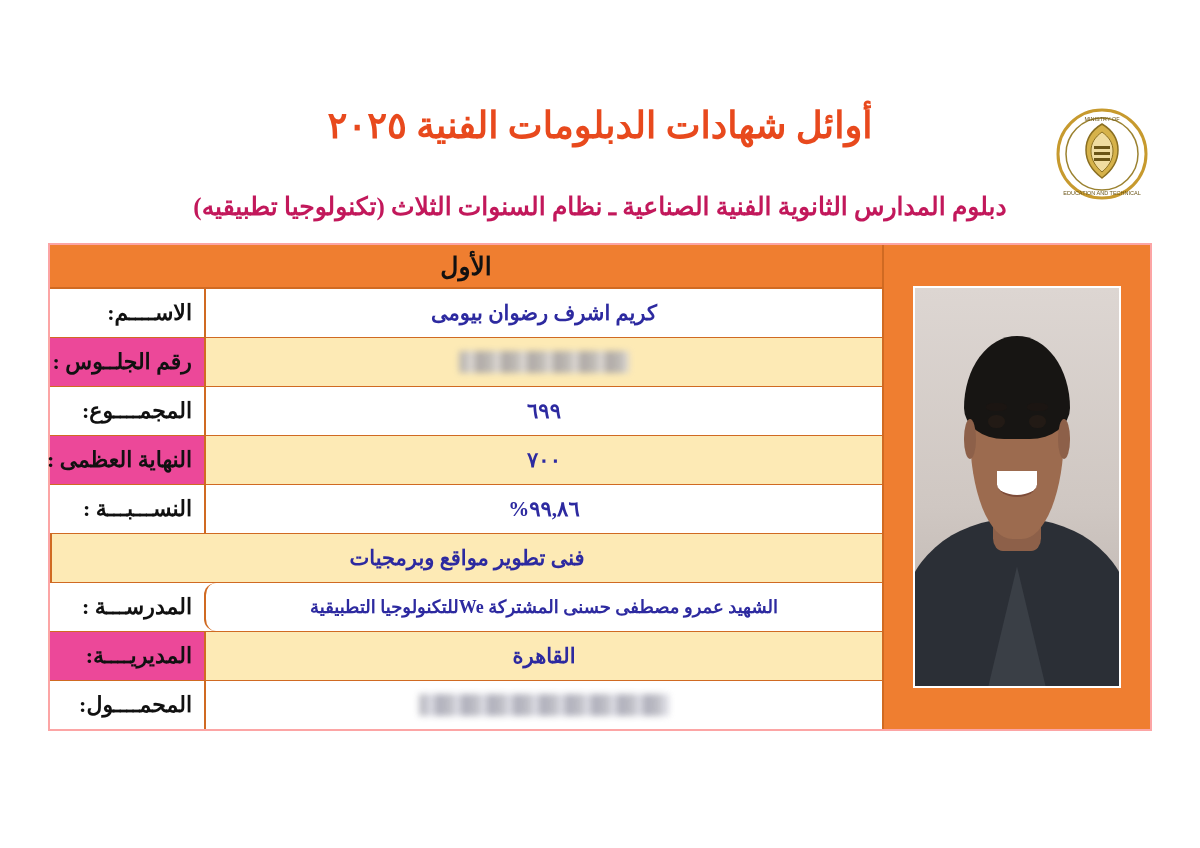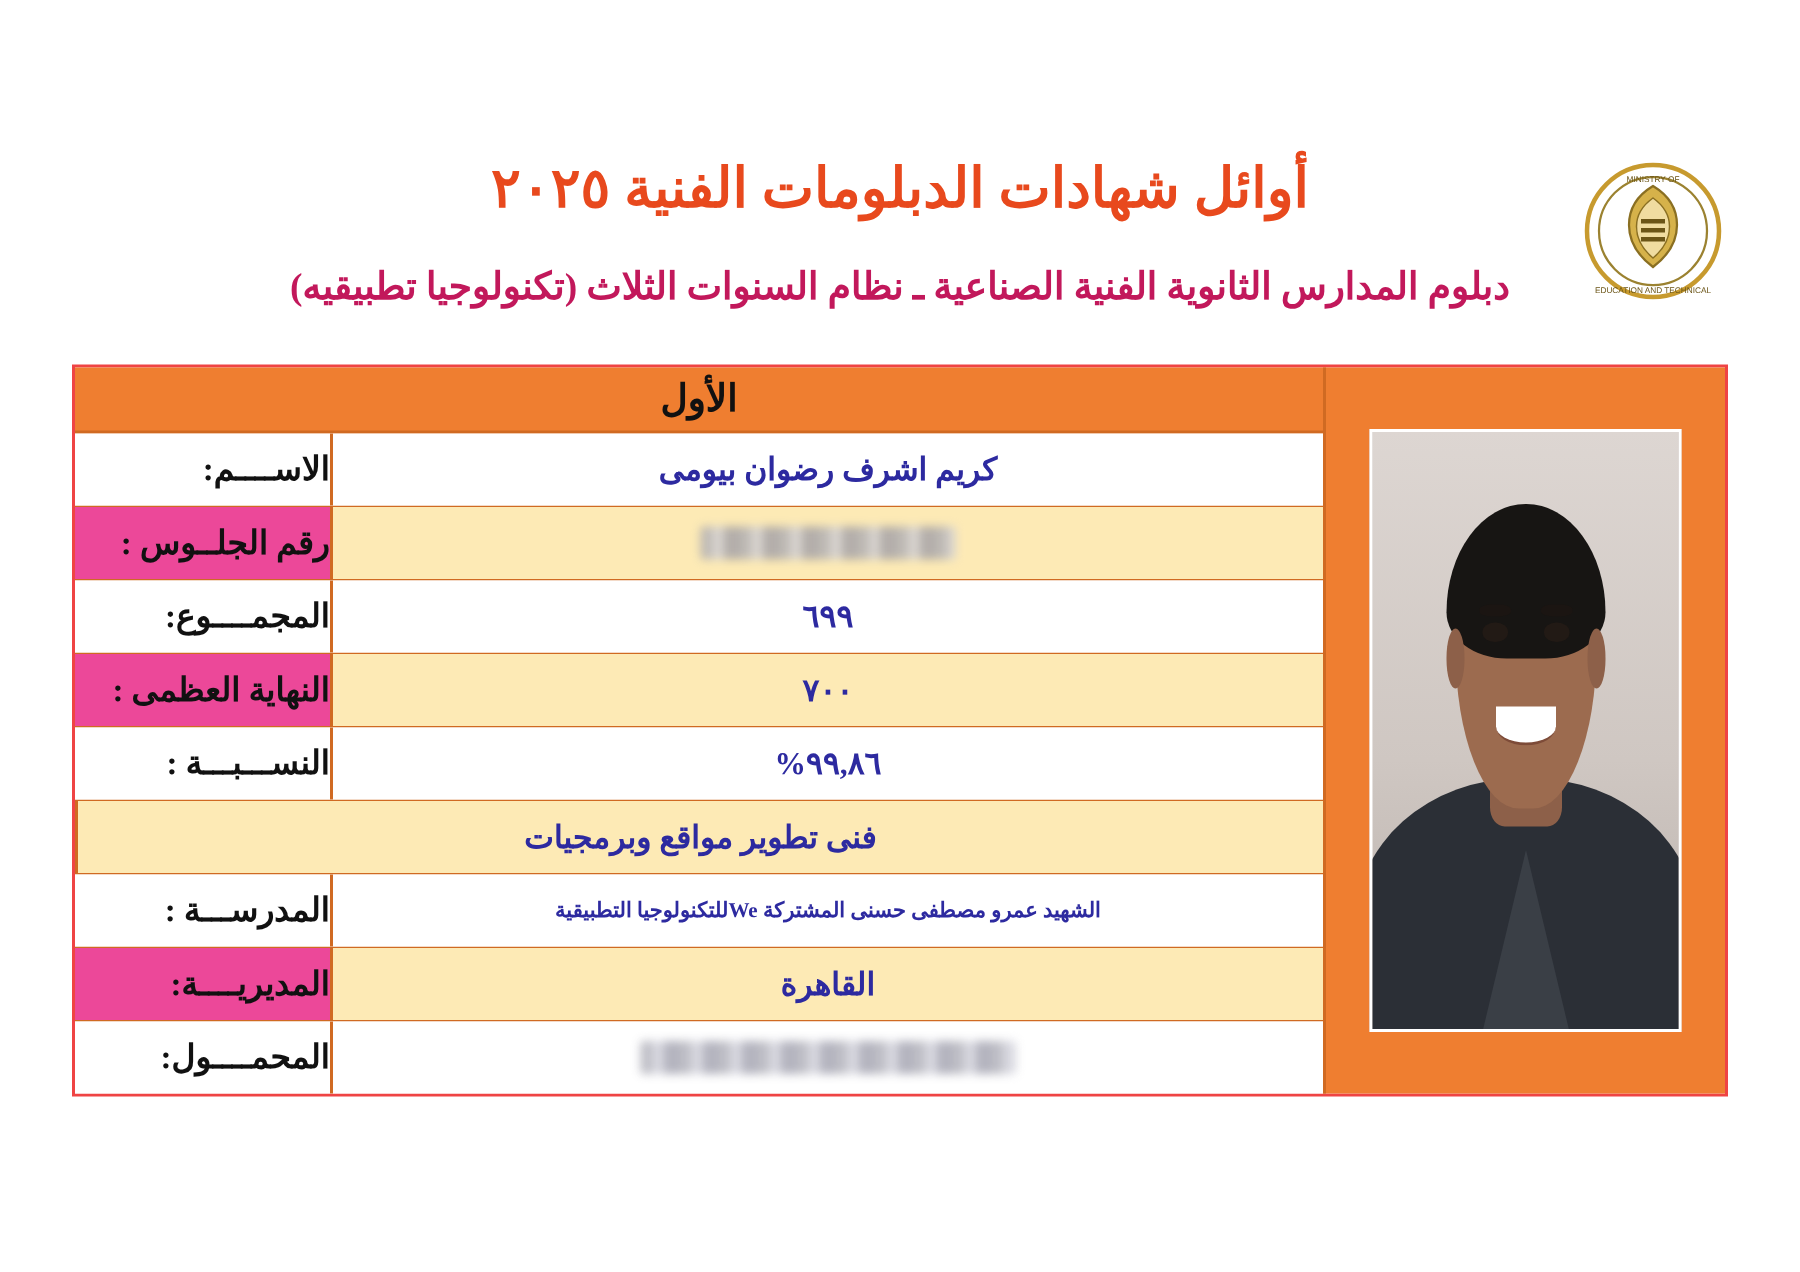--- a/index.html
+++ b/index.html
@@ -42,39 +42,39 @@
     font-family: "Liberation Serif", serif;
     font-weight: bold;
     font-size: 37px;
     color: #e8491d;
     letter-spacing: 0px;
     direction: rtl;
   }
 
   .title-sub {
     position: absolute;
-    top: 176px;
+    top: 192px;
     left: 0;
     width: 1200px;
     text-align: center;
     font-family: "Liberation Serif", serif;
     font-weight: bold;
     font-size: 25px;
     color: #c2185b;
     direction: rtl;
   }
 
   
   .cert {
     position: absolute;
     top: 243px;
     right: 48px;
     width: 1104px;
     height: 488px;
-    border: 2px solid #ef4444;
+    border: 2px solid #fca5a5;
     box-sizing: border-box;
     display: flex;
     flex-direction: row;
     background: #ffffff;
   }
 
   
   .photo-col {
     width: 268px;
     background: #ef7e30;
@@ -227,24 +227,25 @@
     font-family: "Liberation Serif", serif;
     font-weight: bold;
     font-size: 21px;
     color: #2d2aa0;
     border-left: 2px solid #d06a22;
     box-sizing: border-box;
     padding: 0 28px;
     text-align: center;
   }
   .row .label {
-    width: 170px;
+    width: 154px;
     display: flex;
     align-items: center;
     justify-content: flex-start;
+    padding-right: 12px;
     box-sizing: border-box;
     font-family: "Liberation Serif", serif;
     font-weight: bold;
     font-size: 22px;
     color: #111111;
     background: #ffffff;
     white-space: nowrap;
   }
 
   .row.alt .value { background: #fdeab5; }
@@ -263,21 +264,22 @@
     background: repeating-linear-gradient(90deg,
       rgba(170,170,180,.85) 0 8px,
       rgba(205,205,215,.85) 8px 16px,
       rgba(150,150,165,.8) 16px 26px);
     filter: blur(3.2px);
     opacity: .9;
   }
   .blur.wide { width: 250px; }
 
   .value.small {
-    font-size: 14px;
+    font-size: 18px;
+    border-radius: 12px;
   }
 </style>
 </head>
 <body>
 
 <div class="header">
 
   <div class="logo">
     <svg viewBox="0 0 92 92" width="92" height="92" aria-hidden="true">
       <circle cx="46" cy="46" r="44" fill="#ffffff" stroke="#c79a2e" stroke-width="3"></circle>

